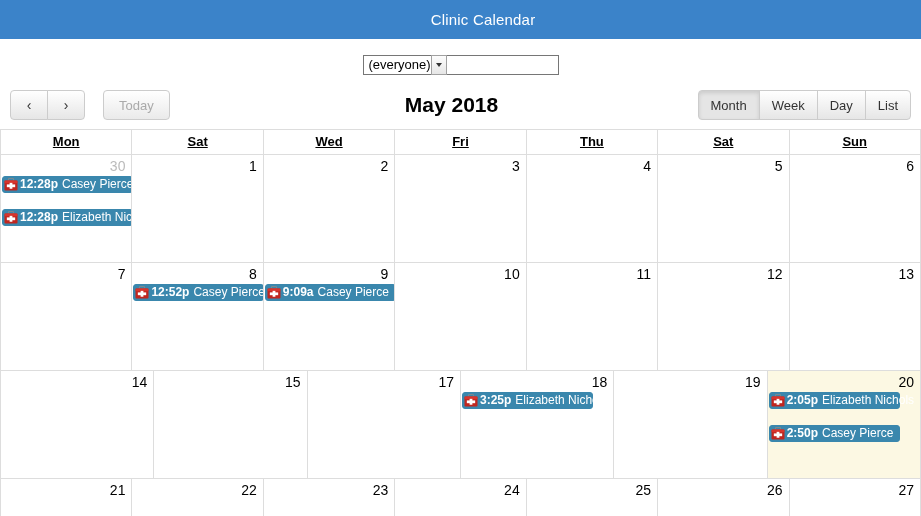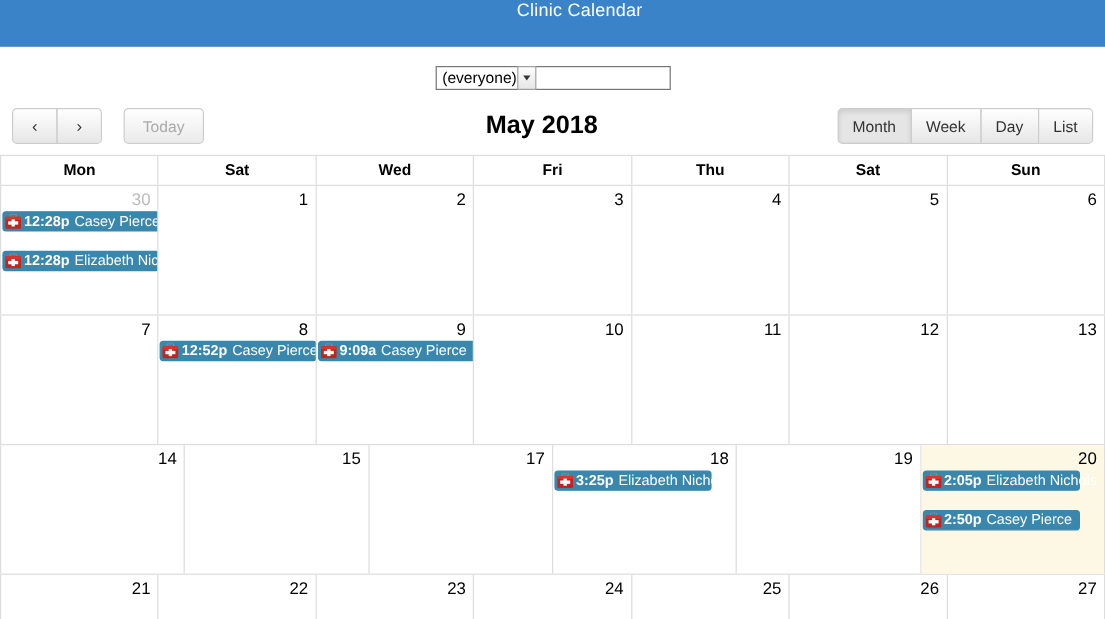--- a/index.html
+++ b/index.html
@@ -16,21 +16,21 @@
     color: #333333;
     -webkit-font-smoothing: antialiased;
   }
 
   
   .titlebar {
     height: 39px;
     background: #3b83c9;
     color: #ffffff;
     display: flex;
-    align-items: flex-start;
+    align-items: center;
     justify-content: center;
     font-size: 15px;
     letter-spacing: .2px;
     padding-left: 45px;
   }
 
   
   .filter-row {
     height: 42px;
     display: flex;
@@ -147,20 +147,21 @@
   }
   .dow-cell {
     flex: 1 1 0;
     text-align: center;
     font-size: 13px;
     font-weight: bold;
     color: #000000;
     padding: 4px 0 5px 0;
     border-right: 1px solid #dddddd;
     box-sizing: border-box;
+    text-decoration: underline;
   }
   .dow-cell:first-child { border-left: 1px solid #dddddd; }
 
   .week-row {
     display: flex;
     border-bottom: 1px solid #dddddd;
     height: 107px;
   }
   .week-row:last-child { border-bottom: none; }
   .day-cell {

